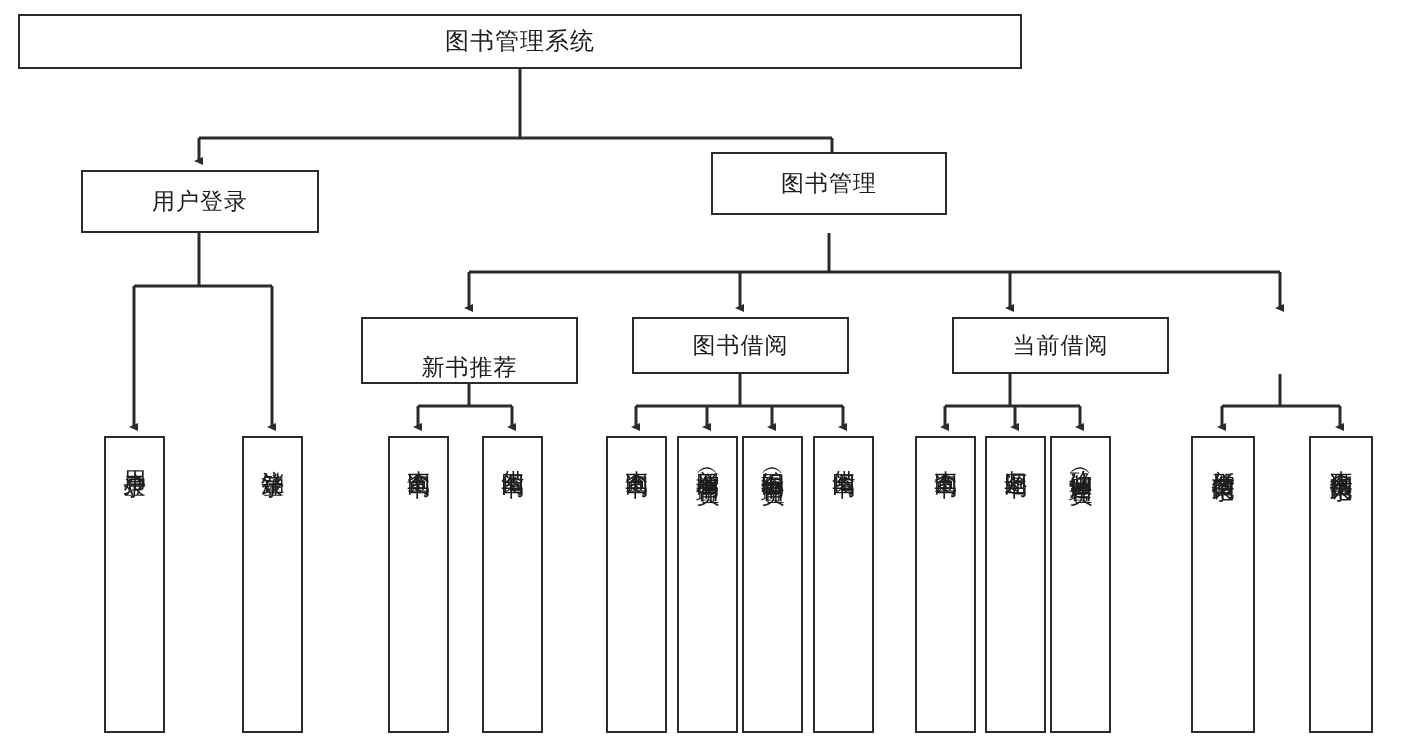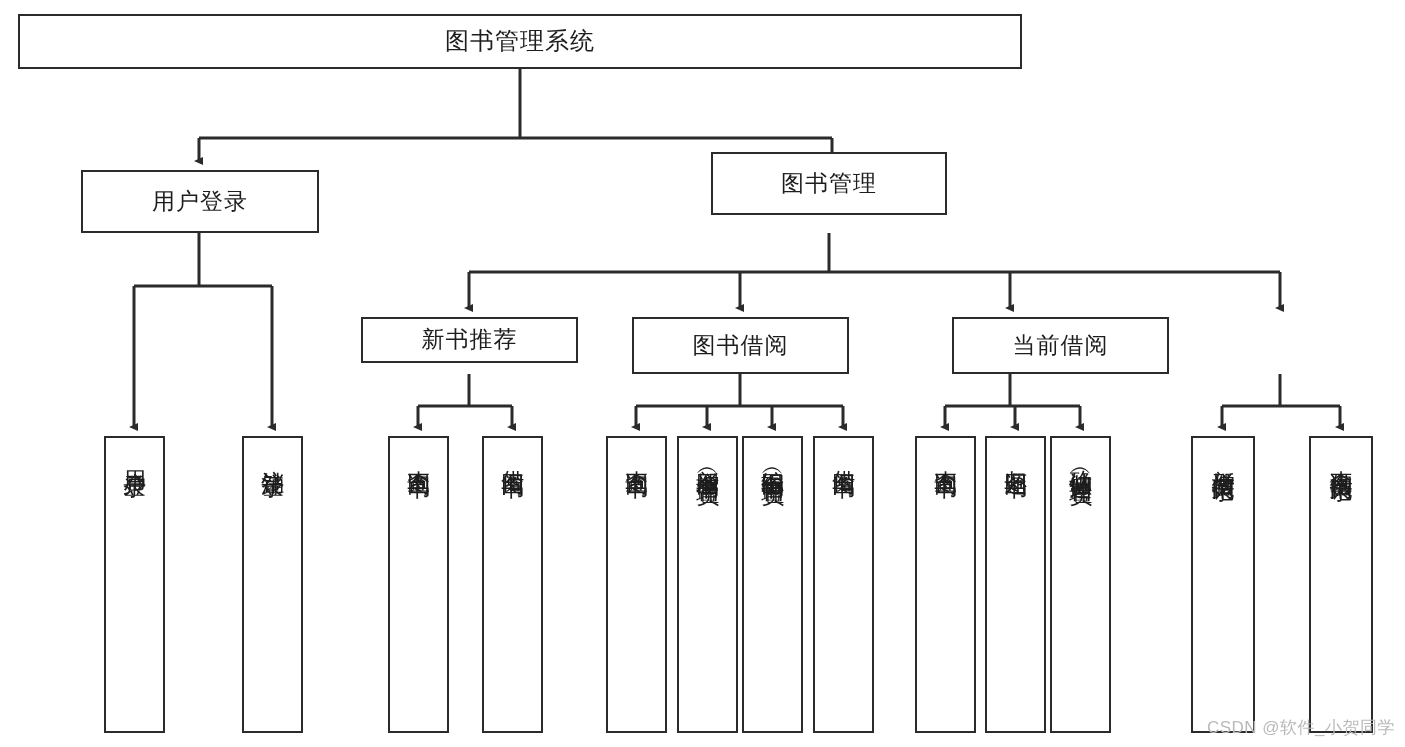--- a/index.html
+++ b/index.html
@@ -128,21 +128,21 @@
     <span>图书管理系统</span>
   </div>
 
   <div class="node horiz" style="left:81px; top:170px; width:238px; height:63px;">
     <span>用户登录</span>
   </div>
   <div class="node horiz" style="left:711px; top:152px; width:236px; height:63px;">
     <span>图书管理</span>
   </div>
 
-  <div class="node horiz" style="left:361px; top:317px; width:217px; height:46px;">
+  <div class="node horiz" style="left:361px; top:317px; width:217px; height:67px;align-items:flex-end;">
     <span>新书推荐</span>
   </div>
   <div class="node horiz" style="left:632px; top:317px; width:217px; height:57px;">
     <span>图书借阅</span>
   </div>
   <div class="node horiz" style="left:952px; top:317px; width:217px; height:57px;">
     <span>当前借阅</span>
   </div>
 
   <div class="node vert" style="left:104px; top:436px; width:61px; height:297px;">
@@ -182,15 +182,14 @@
     <span class="vtext">确认归还（管理员）</span>
   </div>
 
   <div class="node vert" style="left:1191px; top:436px; width:64px; height:297px;">
     <span class="vtext">新增借阅记录</span>
   </div>
   <div class="node vert" style="left:1309px; top:436px; width:64px; height:297px;">
     <span class="vtext">查询借阅记录</span>
   </div>
 
-  <div class="watermark">CSDN @软件_小贺同学</div>
 
 </div>
 
 </body></html>

